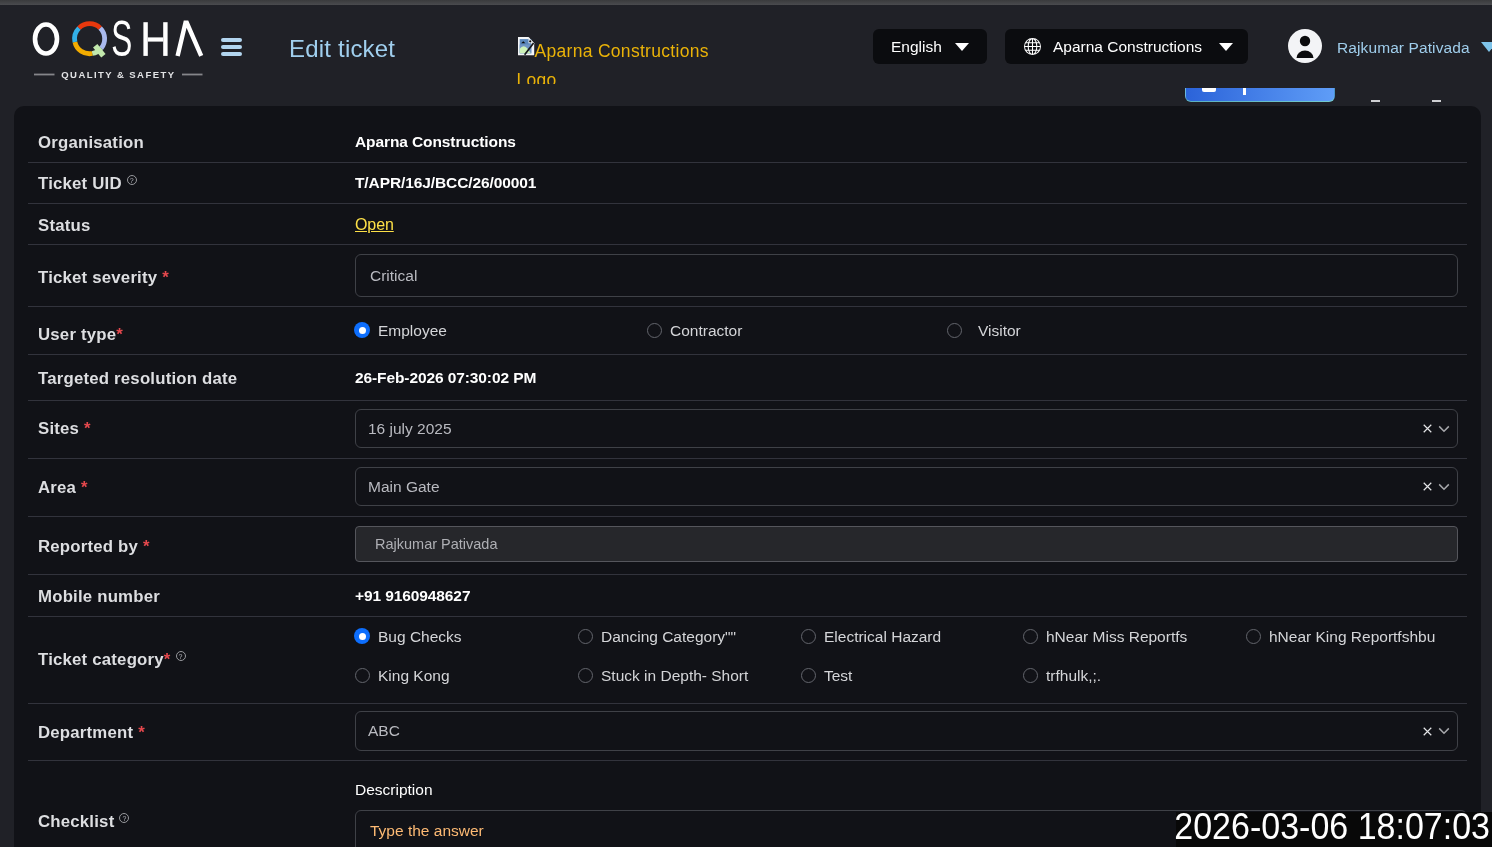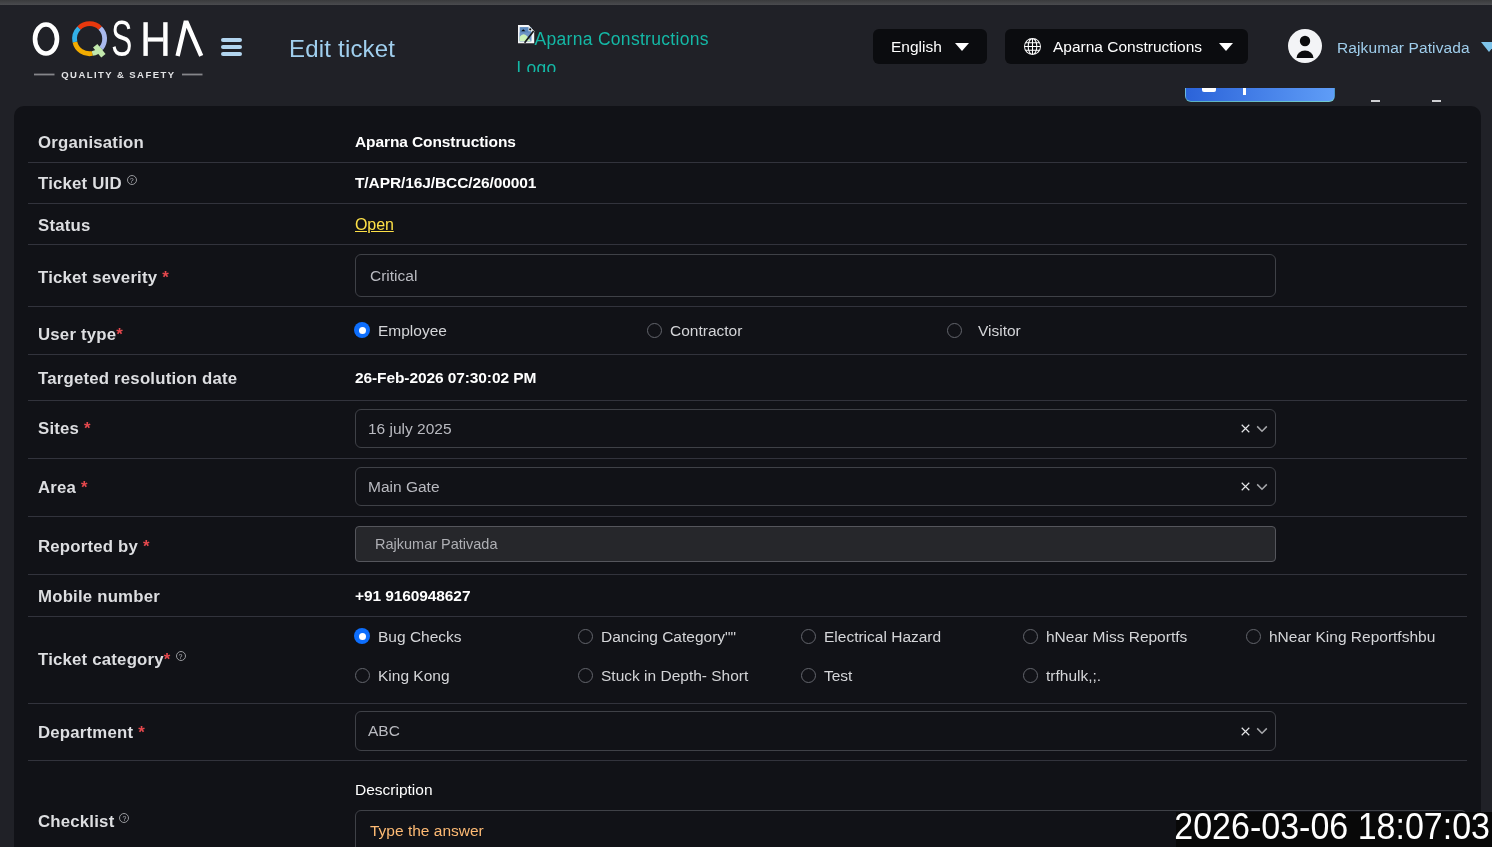--- a/index.html
+++ b/index.html
@@ -3,21 +3,21 @@
 <meta charset="utf-8">
 <style>
   * { margin:0; padding:0; box-sizing:border-box; }
   html,body { width:1492px; height:847px; overflow:hidden; }
   body { background:#202127; font-family:"Liberation Sans", sans-serif; position:relative; }
   .abs { position:absolute; }
   .lbl { position:absolute; left:38px; font-size:16.8px; font-weight:bold; color:#dddee1; letter-spacing:0.2px; }
   .val { position:absolute; left:355px; font-size:15.5px; font-weight:bold; color:#ffffff; letter-spacing:-0.1px; }
   .sep { position:absolute; left:28px; width:1439px; height:1px; background:#32333c; }
   .star { color:#e5484d; font-weight:bold; }
-  .inp { position:absolute; left:355px; width:921px; border:1px solid #3f4147; border-radius:6px; background:transparent; }
+  .inp { position:absolute; left:355px; width:1103px; border:1px solid #3f4147; border-radius:6px; background:transparent; }
   .inp .ph { position:absolute; left:14px; top:50%; transform:translateY(-50%); font-size:15.5px; color:#b9bac0; }
   .selicons { position:absolute; right:6px; top:50%; transform:translateY(-50%); display:flex; align-items:center; gap:4px; }
   .selicons svg.x { width:11px; height:11px; }
   .selicons svg.c { width:14px; height:14px; }
   .radio { position:absolute; width:15px; height:15px; border-radius:50%; border:1.4px solid #63656c; margin:0.5px; }
   .radio.on { border:none; background:#0d6efd; width:16px; height:16px; margin:0; }
   .radio.on::after { content:""; position:absolute; left:4.5px; top:4.5px; width:7px; height:7px; border-radius:50%; background:#fff; }
   .rlab { position:absolute; font-size:15.5px; color:#d4d5d8; }
   .qmark { display:inline-block; width:10px; height:10px; border:1px solid #97989c; border-radius:50%; font-size:7px; font-weight:normal; color:#b9bac0; text-align:center; line-height:9px; vertical-align:6px; margin-left:5px; }
 </style>
@@ -27,21 +27,21 @@
   <div class="abs" style="left:0;top:0;width:1492px;height:5px;background:linear-gradient(#3a3b3d,#4a4b4e);"></div>
 
   <div id="logo" class="abs" style="left:32px;top:18px;"></div>
 
   <div class="abs" style="left:221px;top:38.3px;width:20.5px;height:3.3px;background:#b2d5ef;border-radius:2px;"></div>
   <div class="abs" style="left:221px;top:45.3px;width:20.5px;height:3.3px;background:#b2d5ef;border-radius:2px;"></div>
   <div class="abs" style="left:221px;top:52.3px;width:20.5px;height:3.3px;background:#b2d5ef;border-radius:2px;"></div>
 
   <div class="abs" style="left:262px;top:35px;font-size:24px;color:#a0cfee;font-weight:500;letter-spacing:0.2px;margin-left:27px;">Edit ticket</div>
 
-  <div class="abs" style="left:516.5px;top:24px;width:206px;height:48px;overflow:hidden;color:#14b8a6;font-size:17.5px;letter-spacing:0.3px;line-height:29px;"><svg style="vertical-align:1px;" width="18" height="20" viewBox="0 0 18 20">
+  <div class="abs" style="left:516.5px;top:36px;width:206px;height:48px;overflow:hidden;color:#eab308;font-size:17.5px;letter-spacing:0.3px;line-height:29px;"><svg style="vertical-align:1px;" width="18" height="20" viewBox="0 0 18 20">
     <path d="M1 1 h10.5 L17.2 7.3 v12 H1 z" fill="#f5f6f7"></path>
     <path d="M2.7 3.1 h11.6 v14.2 H2.7 z" fill="#5b88bc"></path>
     <path d="M2.7 8.5 h11.6 v8.8 H2.7 z" fill="#6f94c4"></path>
     <path d="M2.7 17.3 v-4.5 q3.5-5 7.5-0.5 l3.6 5 z" fill="#cdf2b8"></path>
     <path d="M4.2 7.2 l2.1-1.9 2.1 1.9 z" fill="#0a0a0a"></path>
     <path d="M11.5 1 L17.2 7.3 H11.5 z" fill="#e3e7ea"></path>
     <path d="M13.2 4.2 a1.1 1.1 0 1 0 0.01 0 z" fill="#0a0a0a"></path>
     <path d="M16.6 6.9 L7.6 18.8" stroke="#16171a" stroke-width="1.7"></path>
   </svg>Aparna Constructions Logo</div>
 

